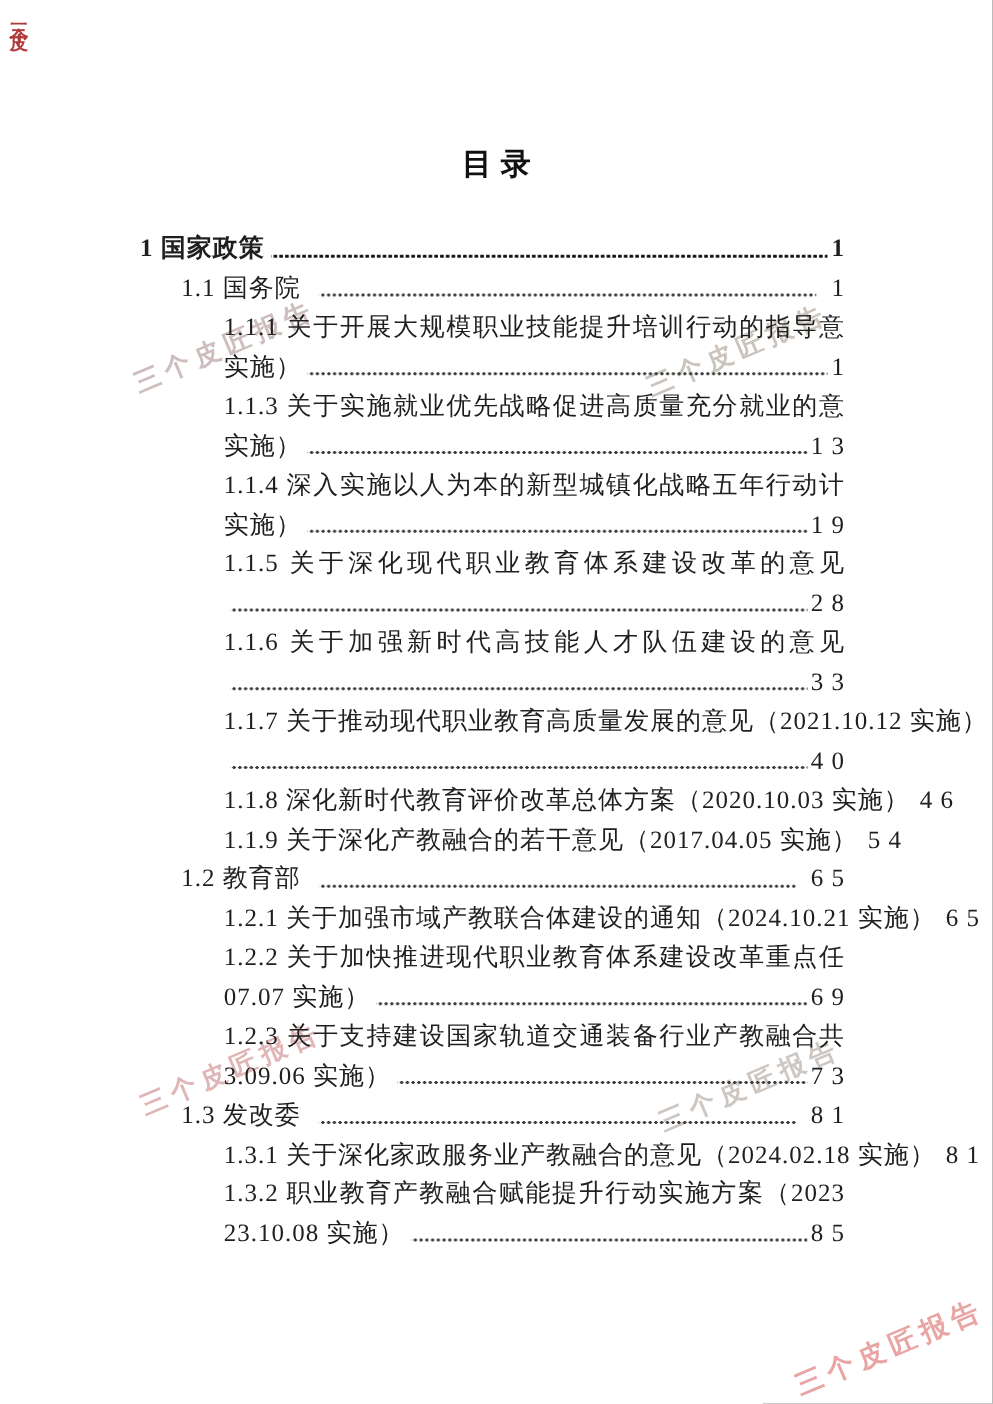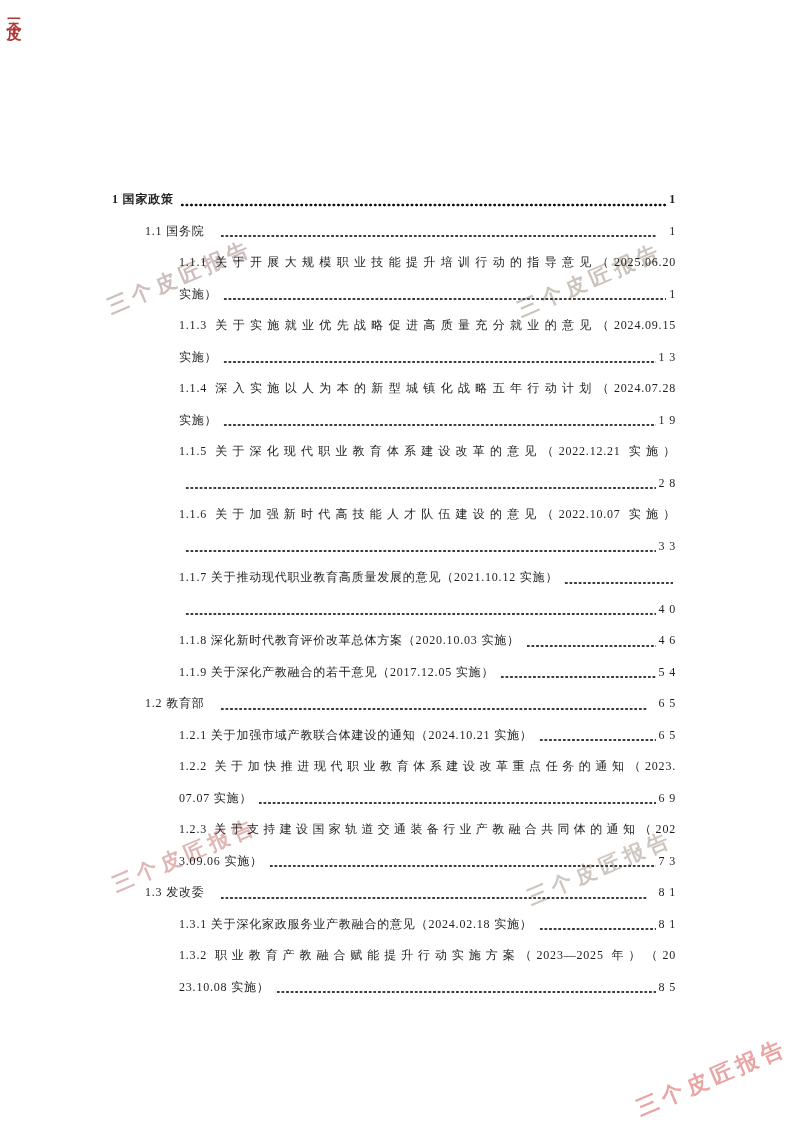--- a/index.html
+++ b/index.html
@@ -20,21 +20,21 @@
     font-size:24px;
     letter-spacing:7px;
     text-indent:7px;
     color:#111;
     z-index:2;
   }
   .toc {
     position:absolute;
     left:112px; top:184px;
     width:564px;
-    font-size:12px;
+    font-size:20px;
     letter-spacing:0.8px;
     z-index:2;
   }
   .trow {
     height:31.5px;
     line-height:31.5px;
     box-sizing:border-box;
     white-space:nowrap;
   }
   .trow.entry { display:flex; align-items:baseline; }
@@ -91,20 +91,21 @@
 
 <div class="page">
 
   <div class="wm" style="left: 180px; top: 277px; color: rgb(201, 182, 182);">三个皮匠报告</div>
   <div class="wm" style="left: 590px; top: 280px; color: rgb(197, 190, 181);">三个皮匠报告</div>
   <div class="wm" style="left: 185px; top: 855px; color: rgb(220, 174, 174);">三个皮匠报告</div>
   <div class="wm" style="left: 600px; top: 868px; color: rgb(201, 193, 187);">三个皮匠报告</div>
   <div class="wm corner" style="left: 712px; top: 1078px; color: rgb(231, 155, 155);">三个皮匠报告</div>
   <div class="wm vertical" style="color: rgb(176, 58, 58);">三个皮</div>
 
+  <div class="doc-title">目录</div>
 
   <div class="toc">
       <div class="trow lv1 entry bold">
         <span class="ttext">1 国家政策</span>
         <span class="leader"></span>
         <span class="tpage">1</span>
       </div>
       <div class="trow lv2 entry">
         <span class="ttext">1.1 国务院</span>
         <span class="leader"></span>
@@ -149,21 +150,21 @@
         <span class="ttext"></span>
         <span class="leader"></span>
         <span class="tpage">4 0</span>
       </div>
       <div class="trow lv3 entry">
         <span class="ttext">1.1.8 深化新时代教育评价改革总体方案（2020.10.03 实施）</span>
         <span class="leader"></span>
         <span class="tpage">4 6</span>
       </div>
       <div class="trow lv3 entry">
-        <span class="ttext">1.1.9 关于深化产教融合的若干意见（2017.12.05 实施）</span>
+        <span class="ttext">1.1.9 关于深化产教融合的若干意见（2017.04.05 实施）</span>
         <span class="leader"></span>
         <span class="tpage">5 4</span>
       </div>
       <div class="trow lv2 entry">
         <span class="ttext">1.2 教育部</span>
         <span class="leader"></span>
         <span class="tpage">6 5</span>
       </div>
       <div class="trow lv3 entry">
         <span class="ttext">1.2.1 关于加强市域产教联合体建设的通知（2024.10.21 实施）</span>

